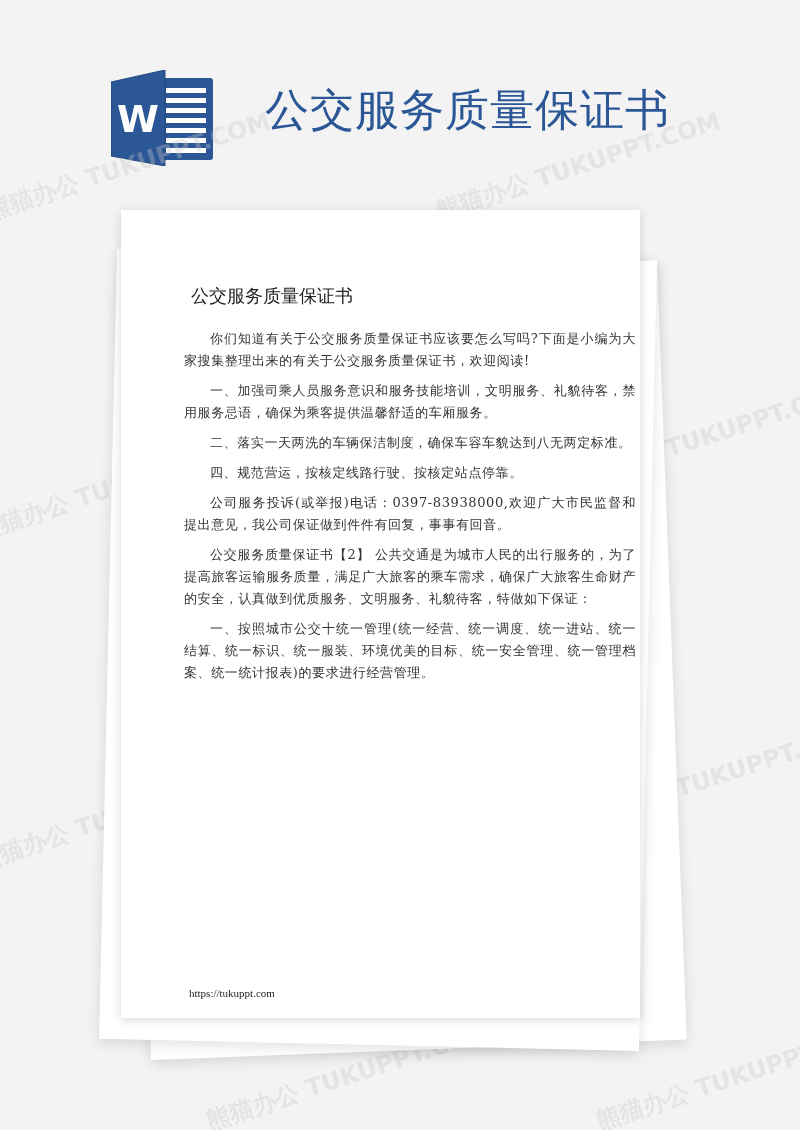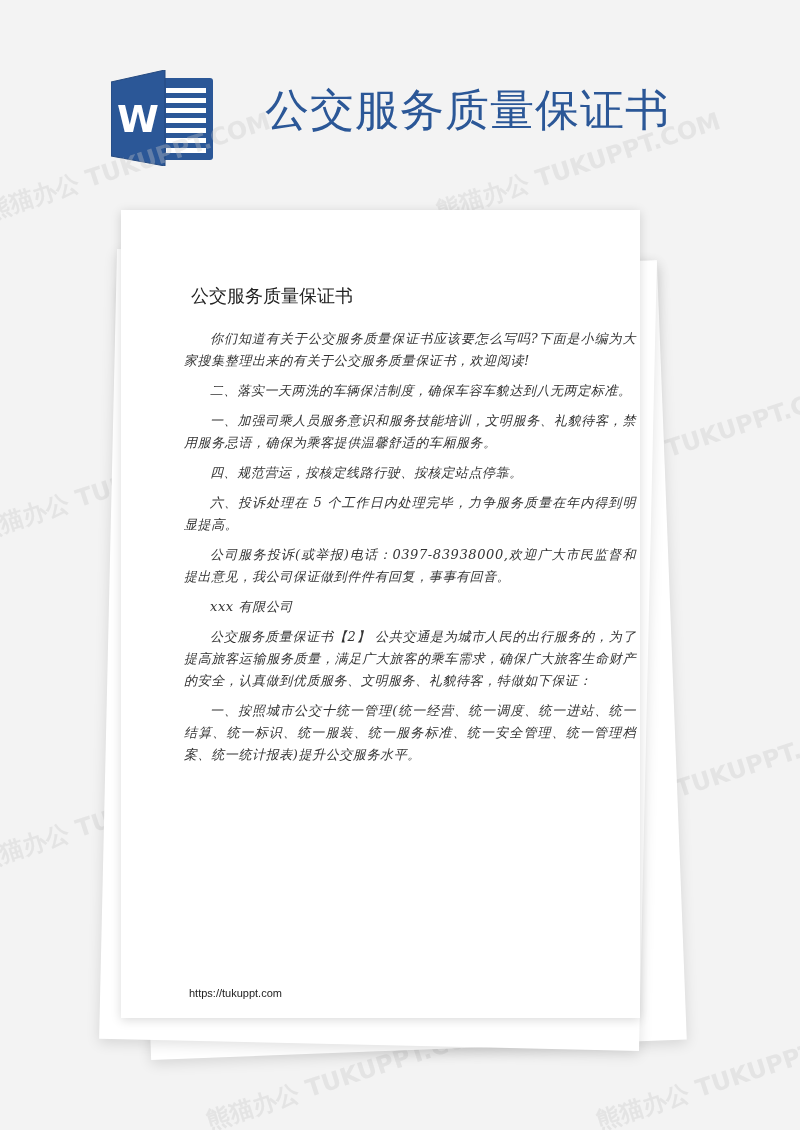--- a/index.html
+++ b/index.html
@@ -38,24 +38,24 @@
     .doc-title {
       position: absolute; left: 70px; top: 74px;
       font-family: "DejaVu Sans", "Liberation Sans", sans-serif;
       font-size: 18px; color: #222; font-weight: 400;
     }
     .body-text {
       position: absolute; left: 63px; top: 118px; width: 452px;
       font-size: 13px; line-height: 22px; color: #333; letter-spacing: 0.6px;
       text-align: justify;
     }
-    .para { margin: 0 0 8px 0; text-indent: 2em; font-style: italic; }
+    .para { margin: 0 0 8px 0; text-indent: 2em; }
     .footer-url {
       position: absolute; left: 68px; top: 777px;
-      font-family: Liberation Sans, sans-serif;
+      font-family: Liberation Serif, serif;
       font-size: 11px; color: #222;
     }
   </style>
 </head>
 <body>
 
 <div class="header">
   <svg class="word-icon" viewBox="0 0 104 96">
     <rect x="46" y="8" width="56" height="82" rx="3" fill="#2b5797"></rect>
     <g fill="#ffffff">
@@ -83,23 +83,21 @@
 <div class="watermark" style="left:200px;top:1060px;">熊猫办公 TUKUPPT.COM</div>
 <div class="watermark" style="left:590px;top:1060px;">熊猫办公 TUKUPPT.COM</div>
 
 <div class="sheet-back2"></div>
 <div class="sheet-back1"></div>
 
 <div class="page">
   <div class="doc-title">公交服务质量保证书</div>
   <div class="body-text">
     <p class="para">你们知道有关于公交服务质量保证书应该要怎么写吗?下面是小编为大家搜集整理出来的有关于公交服务质量保证书，欢迎阅读!</p>
+    <p class="para">一、加强司乘人员服务意识和服务技能培训，文明服务、礼貌待客，禁用服务忌语，确保为乘客提供温馨舒适的车厢服务。</p>
     <p class="para">二、落实一天两洗的车辆保洁制度，确保车容车貌达到八无两定标准。</p>
-    <p class="para">一、加强司乘人员服务意识和服务技能培训，文明服务、礼貌待客，禁用服务忌语，确保为乘客提供温馨舒适的车厢服务。</p>
     <p class="para">四、规范营运，按核定线路行驶、按核定站点停靠。</p>
-    <p class="para">六、投诉处理在 5 个工作日内处理完毕，力争服务质量在年内得到明显提高。</p>
     <p class="para">公司服务投诉(或举报)电话：0397-83938000,欢迎广大市民监督和提出意见，我公司保证做到件件有回复，事事有回音。</p>
-    <p class="para">xxx 有限公司</p>
     <p class="para">公交服务质量保证书【2】  公共交通是为城市人民的出行服务的，为了提高旅客运输服务质量，满足广大旅客的乘车需求，确保广大旅客生命财产的安全，认真做到优质服务、文明服务、礼貌待客，特做如下保证：</p>
-    <p class="para">一、按照城市公交十统一管理(统一经营、统一调度、统一进站、统一结算、统一标识、统一服装、统一服务标准、统一安全管理、统一管理档案、统一统计报表)提升公交服务水平。</p>
+    <p class="para">一、按照城市公交十统一管理(统一经营、统一调度、统一进站、统一结算、统一标识、统一服装、环境优美的目标、统一安全管理、统一管理档案、统一统计报表)的要求进行经营管理。</p>
   </div>
   <div class="footer-url">https://tukuppt.com</div>
 </div>
 
 </body></html>

